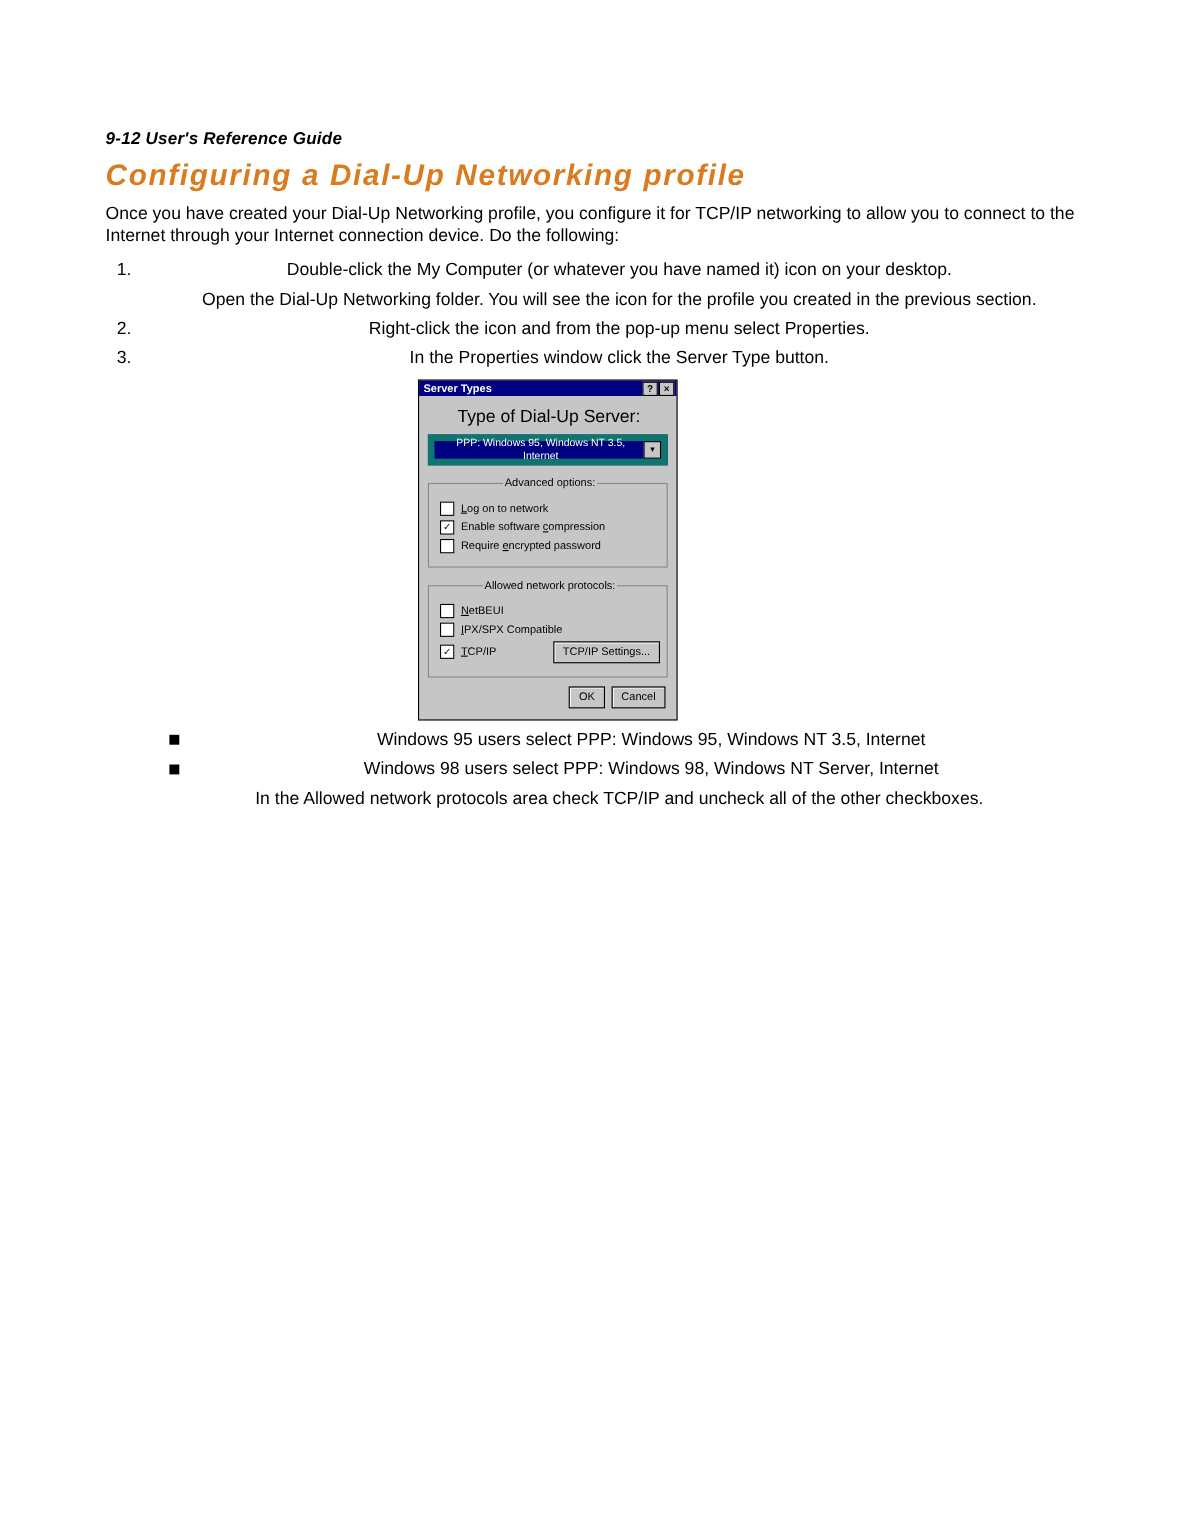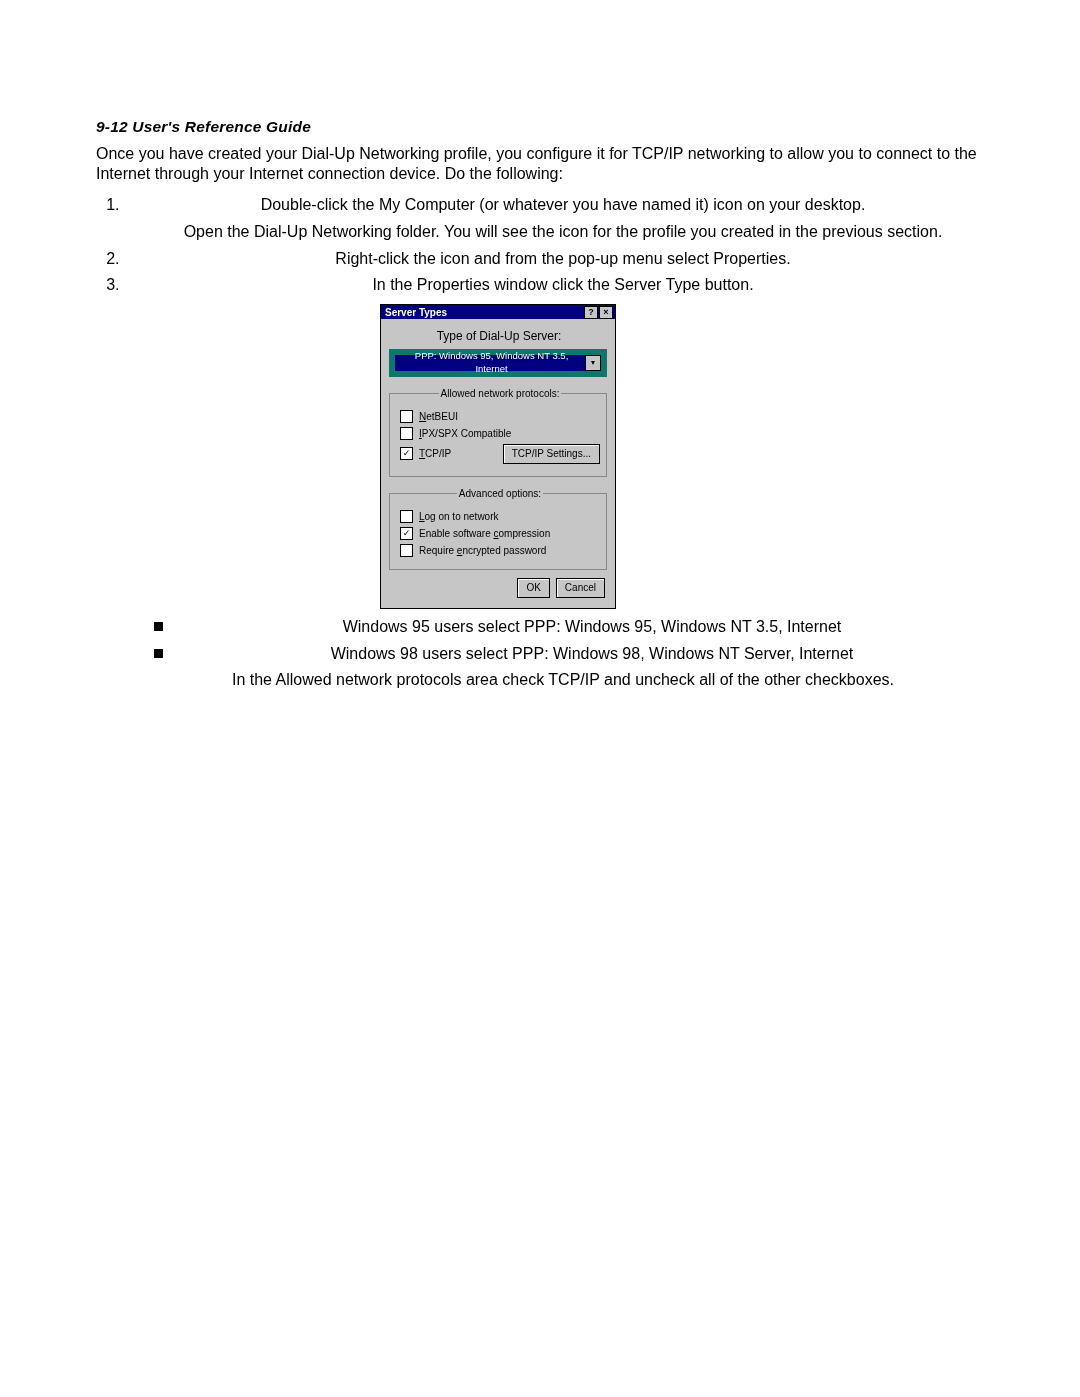--- a/index.html
+++ b/index.html
@@ -91,21 +91,21 @@
     width:12px;height:11px;
     background:#c6c6c6;
     border:1px solid #000;
     margin-left:1px;
     display:flex;align-items:center;justify-content:center;
     color:#000;font-size:9px;font-weight:bold;line-height:1;
   }
   .dlg-body{
     padding:8px 8px 6px 8px;
   }
-  .label{font-size:12px;margin:2px 0 4px 2px;}
+  .label{font-size:16px;margin:2px 0 4px 2px;}
   .combo{
     display:flex;
     height:16px;
     border:6px solid #0f766e;
     background:#000080;
     color:#fff;
     font-size:9.5px;
     align-items:center;
     padding:0 0 0 3px;
   }
@@ -158,20 +158,21 @@
   }
   .proto-row .btn{margin-left:auto;}
 </style>
 </head>
 <body>
 
 <div class="page">
 
   <div class="page-header">9-12  User's Reference Guide</div>
 
+  <h1 class="section-title">Configuring a Dial-Up Networking profile</h1>
 
   <p class="body-text">Once you have created your Dial-Up Networking profile, you configure it for TCP/IP networking to allow you to connect to the Internet through your Internet connection device. Do the following:</p>
 
   <ol class="steps">
     <li>
       <span>Double-click the My Computer (or whatever you have named it) icon on your desktop.</span>
       <p>Open the Dial-Up Networking folder. You will see the icon for the profile you created in the previous section.</p>
     </li>
     <li>
       <span>Right-click the icon and from the pop-up menu select Properties.</span>
@@ -189,53 +190,53 @@
             <span class="sysbtn">×</span>
           </div>
           <div class="dlg-body">
             <div class="label">Type of Dial-Up Server:</div>
             <div class="combo">
               <span>PPP: Windows 95, Windows NT 3.5, Internet</span>
               <span class="cb-arrow">▾</span>
             </div>
 
             <fieldset>
+              <legend>Advanced options:</legend>
+              <div class="cb-row">
+                <span class="cb"></span>
+                <span class="underline-first">Log on to network</span>
+              </div>
+              <div class="cb-row">
+                <span class="cb checked"></span>
+                <span>
+                  <span>Enable software </span><span class="inline-underline">c</span><span>ompression</span>
+                </span>
+              </div>
+              <div class="cb-row">
+                <span class="cb"></span>
+                <span>
+                  <span>Require </span><span class="inline-underline">e</span><span>ncrypted password</span>
+                </span>
+              </div>
+            </fieldset>
+
+            <fieldset>
               <legend>Allowed network protocols:</legend>
               <div class="cb-row">
                 <span class="cb"></span>
                 <span class="underline-first">NetBEUI</span>
               </div>
               <div class="cb-row">
                 <span class="cb"></span>
                 <span class="underline-first">IPX/SPX Compatible</span>
               </div>
               <div class="cb-row proto-row">
                 <span class="cb checked"></span>
                 <span class="underline-first">TCP/IP</span>
                 <span class="btn">TCP/IP Settings...</span>
-              </div>
-            </fieldset>
-
-            <fieldset>
-              <legend>Advanced options:</legend>
-              <div class="cb-row">
-                <span class="cb"></span>
-                <span class="underline-first">Log on to network</span>
-              </div>
-              <div class="cb-row">
-                <span class="cb checked"></span>
-                <span>
-                  <span>Enable software </span><span class="inline-underline">c</span><span>ompression</span>
-                </span>
-              </div>
-              <div class="cb-row">
-                <span class="cb"></span>
-                <span>
-                  <span>Require </span><span class="inline-underline">e</span><span>ncrypted password</span>
-                </span>
               </div>
             </fieldset>
 
             <div class="btn-row">
               <span class="btn">OK</span>
               <span class="btn">Cancel</span>
             </div>
           </div>
         </div>
       </div>

